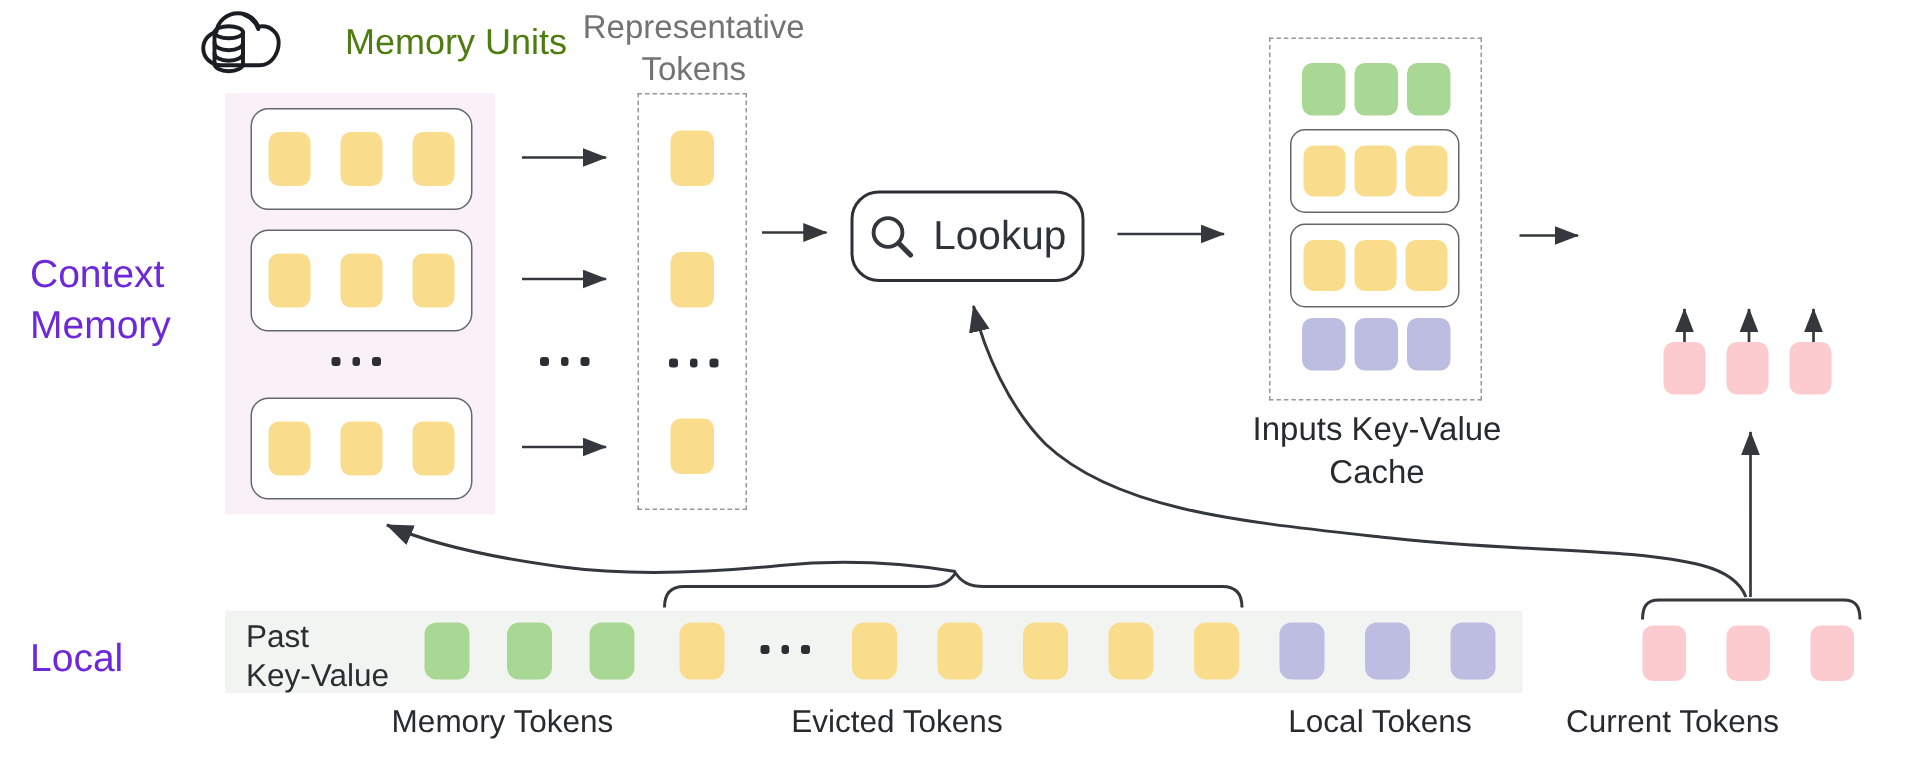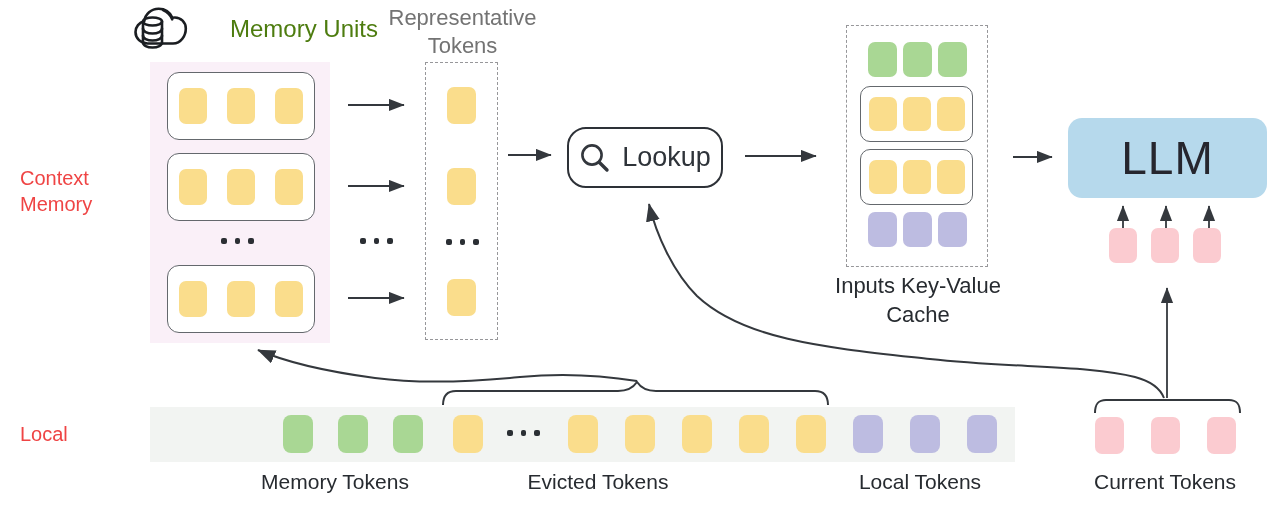--- a/index.html
+++ b/index.html
@@ -2,21 +2,21 @@
 <html><head>
 <meta charset="utf-8">
 <style>
   html,body{margin:0;padding:0;background:#fff;}
   .canvas{
     position:relative;width:1280px;height:509px;background:#ffffff;
     font-family:"Liberation Sans",sans-serif;color:#23272c;overflow:hidden;
   }
   .abs{position:absolute;}
   .prelines{white-space:pre-line;}
-  .big-label{font-size:20px;color:#ef4444;line-height:1.32;}
+  .big-label{font-size:26px;color:#6d28d9;line-height:1.32;}
   .small-label{font-size:21px;color:#737373;}
   .center{text-align:center;}
   
   .memory-panel{left:150px;top:62px;width:180px;height:281px;background:#faf0f8;}
   .unit-box{
     position:absolute;left:17px;width:146px;height:66px;background:#ffffff;
     border:1.3px solid #64686d;border-radius:12px;
     display:flex;align-items:center;justify-content:center;gap:20px;
   }
   .token{border-radius:7px;flex:0 0 auto;}
@@ -177,28 +177,29 @@
       </div>
       <div class="cache-row" style="top: 186px;">
         <div class="token" style="background: rgb(189, 188, 225);"></div>
         <div class="token" style="background: rgb(189, 188, 225);"></div>
         <div class="token" style="background: rgb(189, 188, 225);"></div>
       </div>
     </div>
   <div class="abs cache-label prelines center">Inputs Key-Value
 Cache</div>
 
-  <div class="abs llm-box" style="background: rgb(182, 217, 236);">LLM</div>
   <div class="abs llm-in">
       <div class="token" style="background: rgb(251, 203, 208);"></div>
       <div class="token" style="background: rgb(251, 203, 208);"></div>
       <div class="token" style="background: rgb(251, 203, 208);"></div>
     </div>
 
   <div class="abs strip" style="background: rgb(242, 244, 242);">
+    <div class="abs pastkv prelines">Past
+Key-Value</div>
     <div></div>
   <div class="token" style="background: rgb(169, 215, 148); left: 133px;"></div>
       <div class="token" style="background: rgb(169, 215, 148); left: 188px;"></div>
       <div class="token" style="background: rgb(169, 215, 148); left: 243px;"></div>
       <div class="token" style="background: rgb(250, 221, 140); left: 303px;"></div>
       <div class="dots" style="left: 357px;">
         <i></i>
         <i></i>
         <i></i>
       </div>
@@ -214,15 +215,15 @@
 
   <div class="abs current-group">
       <div class="token" style="background: rgb(251, 203, 208);"></div>
       <div class="token" style="background: rgb(251, 203, 208);"></div>
       <div class="token" style="background: rgb(251, 203, 208);"></div>
     </div>
 
   <div class="abs bottom-label center" style="left:260px;width:150px;">Memory Tokens</div>
   <div class="abs bottom-label center" style="left:518px;width:160px;">Evicted Tokens</div>
   <div class="abs bottom-label center" style="left:850px;width:140px;">Local Tokens</div>
-  <div class="abs bottom-label center" style="left:1090px;width:150px;">Current Tokens</div>
+  <div class="abs bottom-label center" style="left:1040px;width:150px;">Current Tokens</div>
 
 </div>
 
 </body></html>

